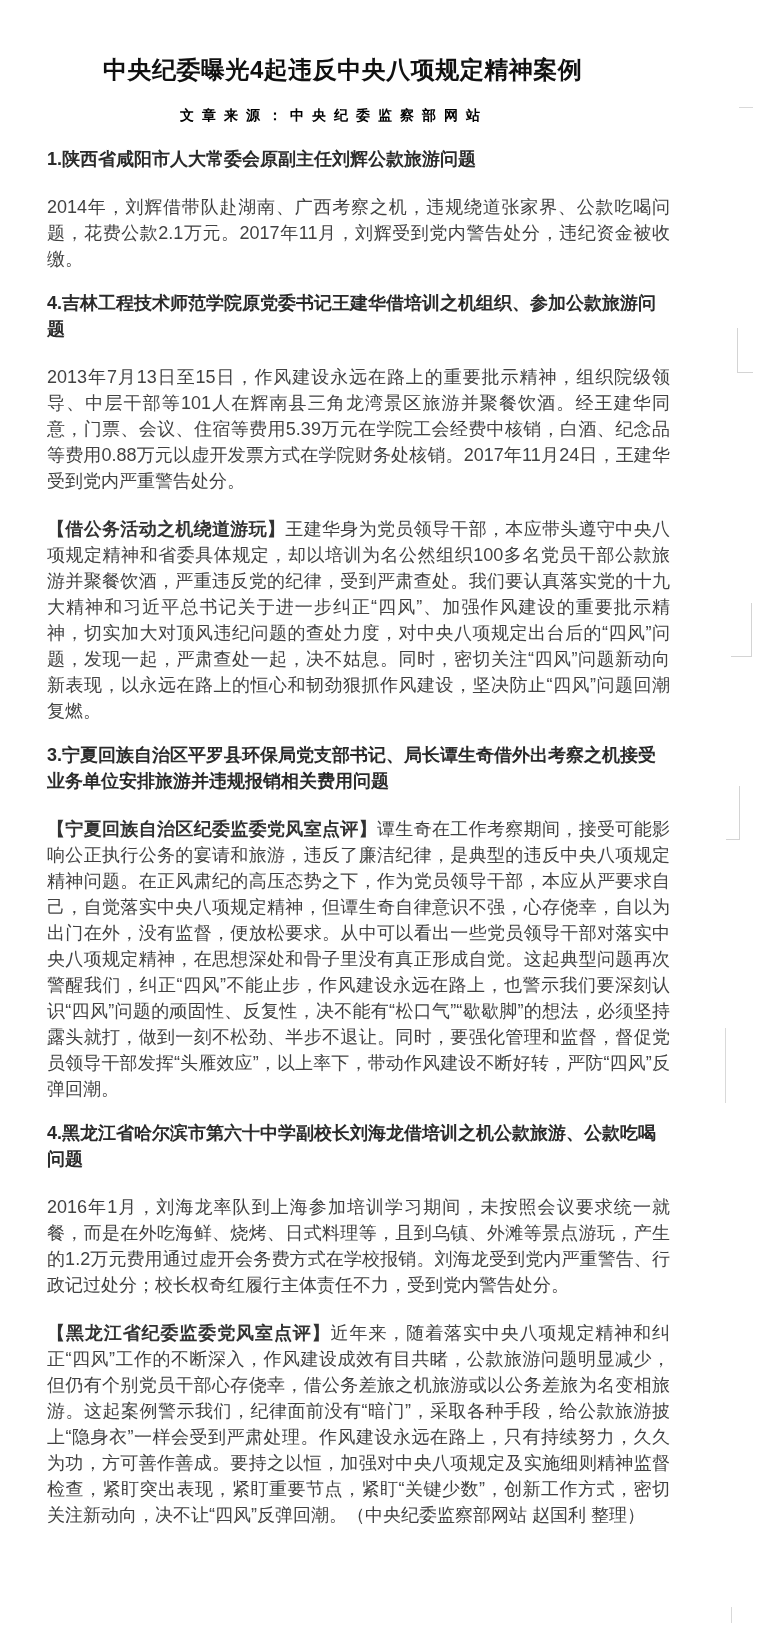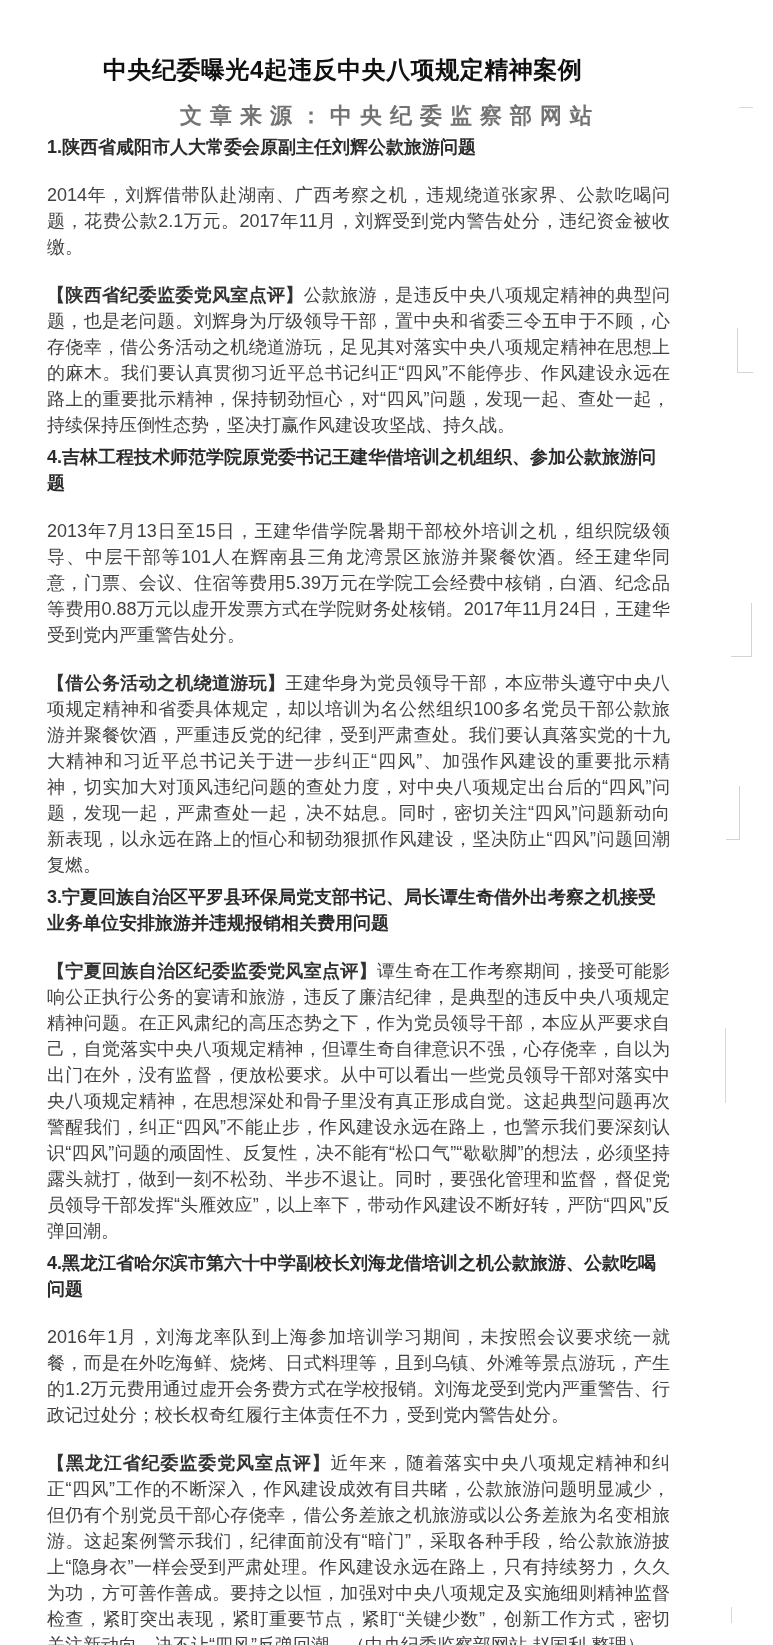--- a/index.html
+++ b/index.html
@@ -25,28 +25,28 @@
     margin: 0 0 0 56px;
     font-size: 24px;
     line-height: 36px;
     font-weight: 700;
     color: #111111;
     letter-spacing: 0.5px;
   }
   .source {
     margin: 16px 0 0 133px;
     font-family: "Liberation Serif", "DejaVu Serif", serif;
-    font-size: 22px;
+    font-size: 14px;
     line-height: 24px;
     font-weight: 700;
-    color: #737373;
+    color: #000000;
     letter-spacing: 8px;
   }
   .case-heading {
-    margin: 6px 0 0 0;
+    margin: 18px 0 0 0;
     font-size: 18px;
     line-height: 26px;
     font-weight: 700;
     color: #2b2b2b;
   }
   .body-para {
     margin: 22px 0 0 0;
     font-size: 18px;
     line-height: 26px;
     color: #424242;
@@ -70,26 +70,25 @@
 <body>
 
 <div class="page">
 
   <h1 class="title">中央纪委曝光4起违反中央八项规定精神案例</h1>
   <div class="source">文章来源：中央纪委监察部网站</div>
 
   <section>
     <h2 class="case-heading">1.陕西省咸阳市人大常委会原副主任刘辉公款旅游问题</h2>
     <p class="body-para">2014年，刘辉借带队赴湖南、广西考察之机，违规绕道张家界、公款吃喝问题，花费公款2.1万元。2017年11月，刘辉受到党内警告处分，违纪资金被收缴。</p>
-    <p class="body-para"><span class="comment-label">【陕西省纪委监委党风室点评】</span><span>公款旅游，是违反中央八项规定精神的典型问题，也是老问题。刘辉身为厅级领导干部，置中央和省委三令五申于不顾，心存侥幸，借公务活动之机绕道游玩，足见其对落实中央八项规定精神在思想上的麻木。我们要认真贯彻习近平总书记纠正“四风”不能停步、作风建设永远在路上的重要批示精神，保持韧劲恒心，对“四风”问题，发现一起、查处一起，持续保持压倒性态势，坚决打赢作风建设攻坚战、持久战。</span></p>
   </section>
 
   <section>
     <h2 class="case-heading">4.吉林工程技术师范学院原党委书记王建华借培训之机组织、参加公款旅游问题</h2>
-    <p class="body-para">2013年7月13日至15日，王建华借学院暑期干部校外培训之机，组织院级领导、中层干部等101人在辉南县三角龙湾景区旅游并聚餐饮酒。经王建华同意，门票、会议、住宿等费用5.39万元在学院工会经费中核销，白酒、纪念品等费用0.88万元以虚开发票方式在学院财务处核销。2017年11月24日，王建华受到党内严重警告处分。</p>
+    <p class="body-para">2013年7月13日至15日，作风建设永远在路上的重要批示精神，组织院级领导、中层干部等101人在辉南县三角龙湾景区旅游并聚餐饮酒。经王建华同意，门票、会议、住宿等费用5.39万元在学院工会经费中核销，白酒、纪念品等费用0.88万元以虚开发票方式在学院财务处核销。2017年11月24日，王建华受到党内严重警告处分。</p>
     <p class="body-para"><span class="comment-label">【借公务活动之机绕道游玩】</span><span>王建华身为党员领导干部，本应带头遵守中央八项规定精神和省委具体规定，却以培训为名公然组织100多名党员干部公款旅游并聚餐饮酒，严重违反党的纪律，受到严肃查处。我们要认真落实党的十九大精神和习近平总书记关于进一步纠正“四风”、加强作风建设的重要批示精神，切实加大对顶风违纪问题的查处力度，对中央八项规定出台后的“四风”问题，发现一起，严肃查处一起，决不姑息。同时，密切关注“四风”问题新动向新表现，以永远在路上的恒心和韧劲狠抓作风建设，坚决防止“四风”问题回潮复燃。</span></p>
   </section>
 
   <section>
     <h2 class="case-heading">3.宁夏回族自治区平罗县环保局党支部书记、局长谭生奇借外出考察之机接受业务单位安排旅游并违规报销相关费用问题</h2>
     <p class="body-para"><span class="comment-label">【宁夏回族自治区纪委监委党风室点评】</span><span>谭生奇在工作考察期间，接受可能影响公正执行公务的宴请和旅游，违反了廉洁纪律，是典型的违反中央八项规定精神问题。在正风肃纪的高压态势之下，作为党员领导干部，本应从严要求自己，自觉落实中央八项规定精神，但谭生奇自律意识不强，心存侥幸，自以为出门在外，没有监督，便放松要求。从中可以看出一些党员领导干部对落实中央八项规定精神，在思想深处和骨子里没有真正形成自觉。这起典型问题再次警醒我们，纠正“四风”不能止步，作风建设永远在路上，也警示我们要深刻认识“四风”问题的顽固性、反复性，决不能有“松口气”“歇歇脚”的想法，必须坚持露头就打，做到一刻不松劲、半步不退让。同时，要强化管理和监督，督促党员领导干部发挥“头雁效应”，以上率下，带动作风建设不断好转，严防“四风”反弹回潮。</span></p>
   </section>
 
   <section>
     <h2 class="case-heading">4.黑龙江省哈尔滨市第六十中学副校长刘海龙借培训之机公款旅游、公款吃喝问题</h2>

